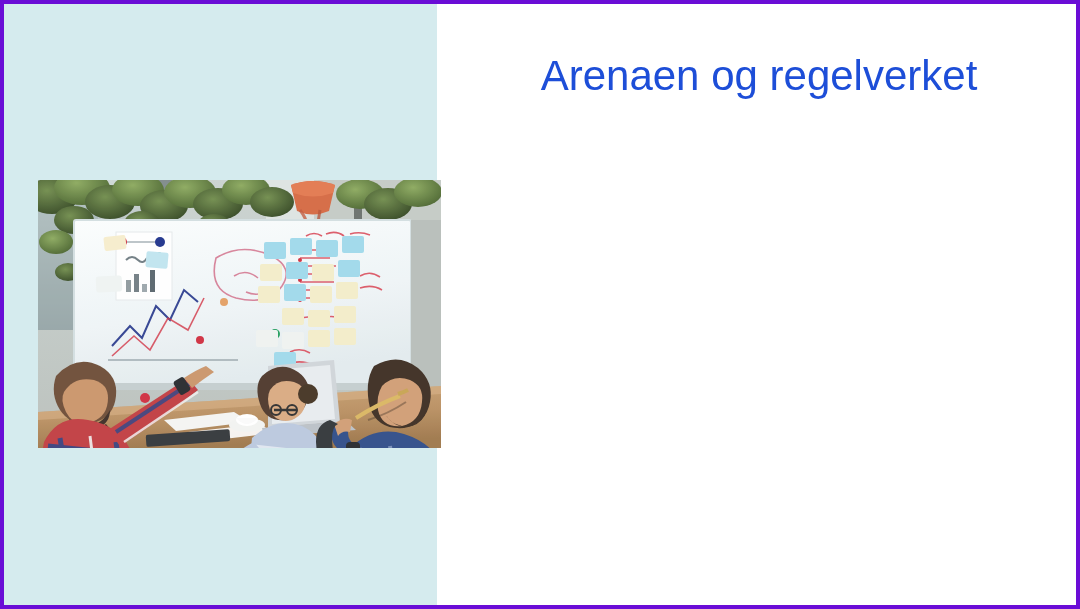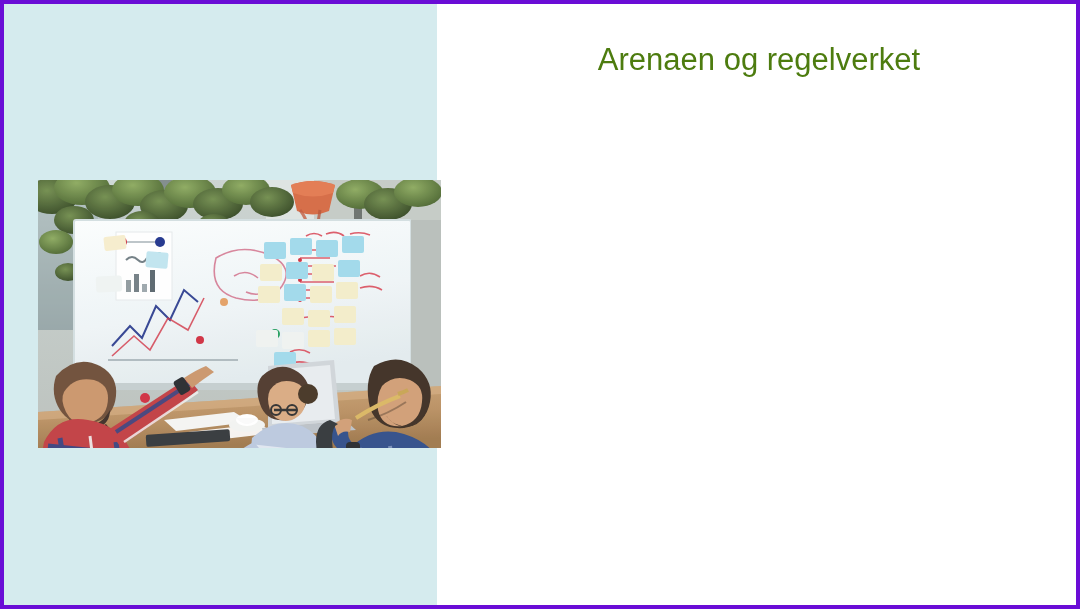--- a/index.html
+++ b/index.html
@@ -31,26 +31,26 @@
     position: absolute;
     left: 433px;
     top: 0;
     right: 0;
     height: 601px;
     background: #ffffff;
   }
   .slide-title {
     position: absolute;
     left: 455px;
-    top: 36px;
+    top: 52px;
     width: 600px;
     text-align: center;
-    font-size: 31px;
+    font-size: 42px;
     line-height: 40px;
-    color: #4d7c0f;
+    color: #1d4ed8;
     font-family: "Liberation Sans", sans-serif;
     white-space: nowrap;
   }
   
   .photo {
     position: absolute;
     left: 34px;
     top: 176px;
     width: 403px;
     height: 268px;

